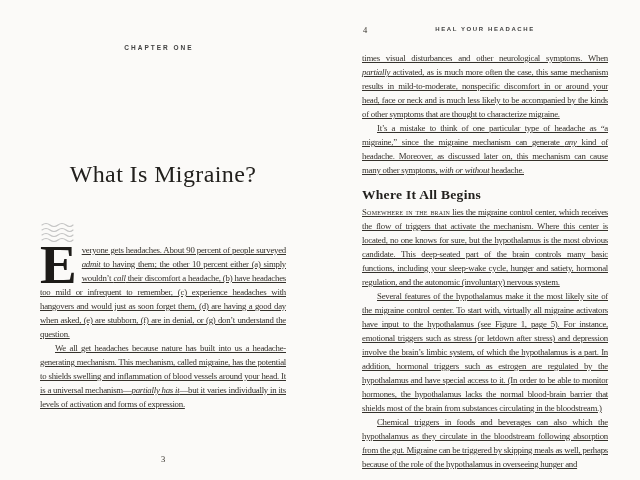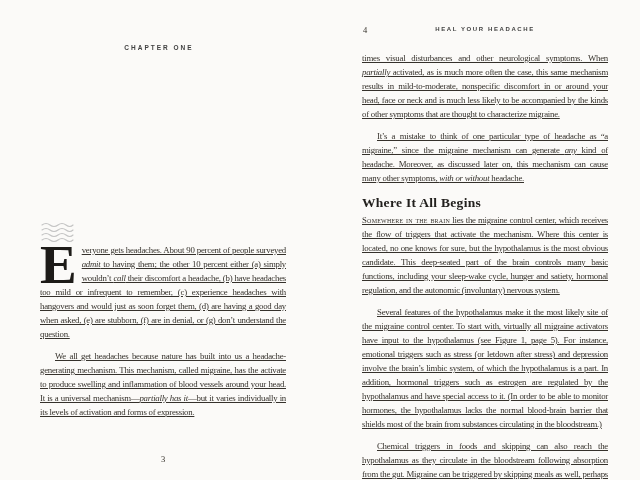--- a/index.html
+++ b/index.html
@@ -30,21 +30,21 @@
   .ornament{position:absolute;top:222px;left:1px;line-height:0;}
 
   .body{
     position:absolute;left:0;width:246px;
     font-size:8.8px;line-height:14px;letter-spacing:-0.25px;
     text-align:justify;hyphens:auto;
   }
   .left .body{top:243px;}
   .right .body{top:51px;}
   .para{margin:0;padding:0;text-decoration:underline;}
-  .para.indent{text-indent:15px;margin-top:8px;}
+  .para.indent{text-indent:15px;}
 
   .dropcap{
     float:left;font-weight:700;font-size:55px;line-height:41px;
     padding:1px 5px 0 0;letter-spacing:0;color:#1d1b18;
   }
 
   .folio{
     position:absolute;top:454px;left:0;right:0;text-align:center;
     font-size:8.5px;color:var(--ink);
   }
@@ -65,49 +65,50 @@
   }
   .smallcaps{font-variant:small-caps;letter-spacing:.2px;margin-top:8px;}
   em{font-style:italic;}
 </style>
 </head>
 <body>
 
 <section class="page left">
   <div class="chapter-label">CHAPTER ONE</div>
 
+  <h1 class="chapter-title">What Is Migraine?</h1>
 
   <div class="ornament">
     <svg width="33" height="23" viewBox="0 0 33 23" aria-hidden="true">
       <g fill="none" stroke="#c3c3c3" stroke-width="1.1" stroke-linecap="round">
         <path d="M1 3 Q5 0 9 3 T17 3 T25 3 T32 3"></path>
         <path d="M1 8 Q5 5 9 8 T17 8 T25 8 T32 8"></path>
         <path d="M1 13 Q5 10 9 13 T17 13 T25 13 T32 13"></path>
         <path d="M1 18 Q5 15 9 18 T17 18 T25 18 T32 18"></path>
       </g>
     </svg>
   </div>
 
   <div class="body">
     <p class="para"><span class="dropcap">E</span><span><span>veryone gets headaches. About 90 percent of people surveyed </span><em>admit</em><span> to having them; the other 10 percent either (a) simply wouldn’t </span><em>call</em><span> their discomfort a headache, (b) have headaches too mild or infrequent to remember, (c) experience headaches with hangovers and would just as soon forget them, (d) are having a good day when asked, (e) are stubborn, (f) are in denial, or (g) don’t understand the question.</span></span></p>
-    <p class="para indent"><span>We all get headaches because nature has built into us a headache-generating mechanism. This mechanism, called migraine, has the activate to produce swelling and inflammation of blood vessels around your head. It is a universal mechanism—</span><em>partially has it</em><span>—but it varies individually in its levels of activation and forms of expression.</span></p>
+    <p class="para indent"><span>We all get headaches because nature has built into us a headache-generating mechanism. This mechanism, called migraine, has the potential to shields swelling and inflammation of blood vessels around your head. It is a universal mechanism—</span><em>partially has it</em><span>—but it varies individually in its levels of activation and forms of expression.</span></p>
   </div>
 
   <div class="folio">3</div>
 </section>
 
 <section class="page right">
   <header class="running-head">
     <span class="folio-top">4</span>
     <span class="head-text">HEAL YOUR HEADACHE</span>
   </header>
 
   <div class="body">
     <p class="para"><span>times visual disturbances and other neurological symptoms. When </span><em>partially</em><span> activated, as is much more often the case, this same mechanism results in mild-to-moderate, nonspecific discomfort in or around your head, face or neck and is much less likely to be accompanied by the kinds of other symptoms that are thought to characterize migraine.</span></p>
     <p class="para indent"><span>It’s a mistake to think of one particular type of headache as “a migraine,” since the migraine mechanism can generate </span><em>any</em><span> kind of headache. Moreover, as discussed later on, this mechanism can cause many other symptoms, </span><em>with or without</em><span> headache.</span></p>
 
     <h2 class="section-heading">Where It All Begins</h2>
 
     <p class="para"><span class="smallcaps">Somewhere in the brain</span><span> lies the migraine control center, which receives the flow of triggers that activate the mechanism. Where this center is located, no one knows for sure, but the hypothalamus is the most obvious candidate. This deep-seated part of the brain controls many basic functions, including your sleep-wake cycle, hunger and satiety, hormonal regulation, and the autonomic (involuntary) nervous system.</span></p>
     <p class="para indent"><span>Several features of the hypothalamus make it the most likely site of the migraine control center. To start with, virtually all migraine activators have input to the hypothalamus (see Figure 1, page 5). For instance, emotional triggers such as stress (or letdown after stress) and depression involve the brain’s limbic system, of which the hypothalamus is a part. In addition, hormonal triggers such as estrogen are regulated by the hypothalamus and have special access to it. (In order to be able to monitor hormones, the hypothalamus lacks the normal blood-brain barrier that shields most of the brain from substances circulating in the bloodstream.)</span></p>
-    <p class="para indent"><span>Chemical triggers in foods and skipping can also reach the hypothalamus as they circulate in the bloodstream following absorption from the gut. Migraine can be triggered by skipping meals as well, perhaps because of the role of the hypothalamus in overseeing hunger and</span></p>
+    <p class="para indent"><span>Chemical triggers in foods and beverages can also which the hypothalamus as they circulate in the bloodstream following absorption from the gut. Migraine can be triggered by skipping meals as well, perhaps because of the role of the hypothalamus in overseeing hunger and</span></p>
   </div>
 </section>
 
 </body></html>

